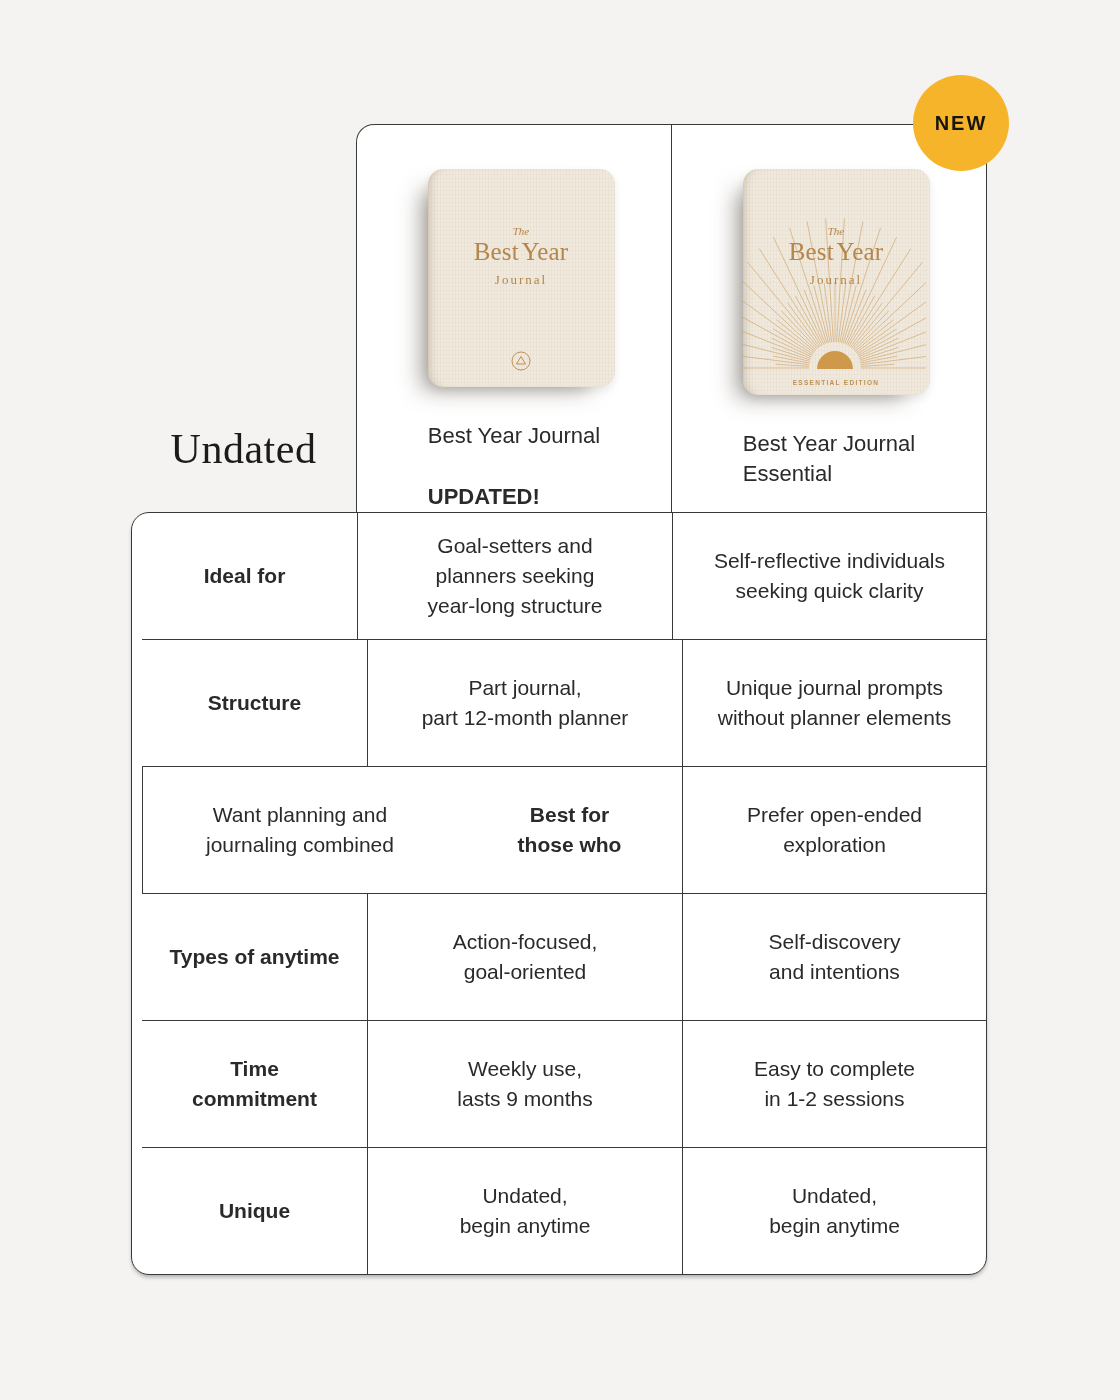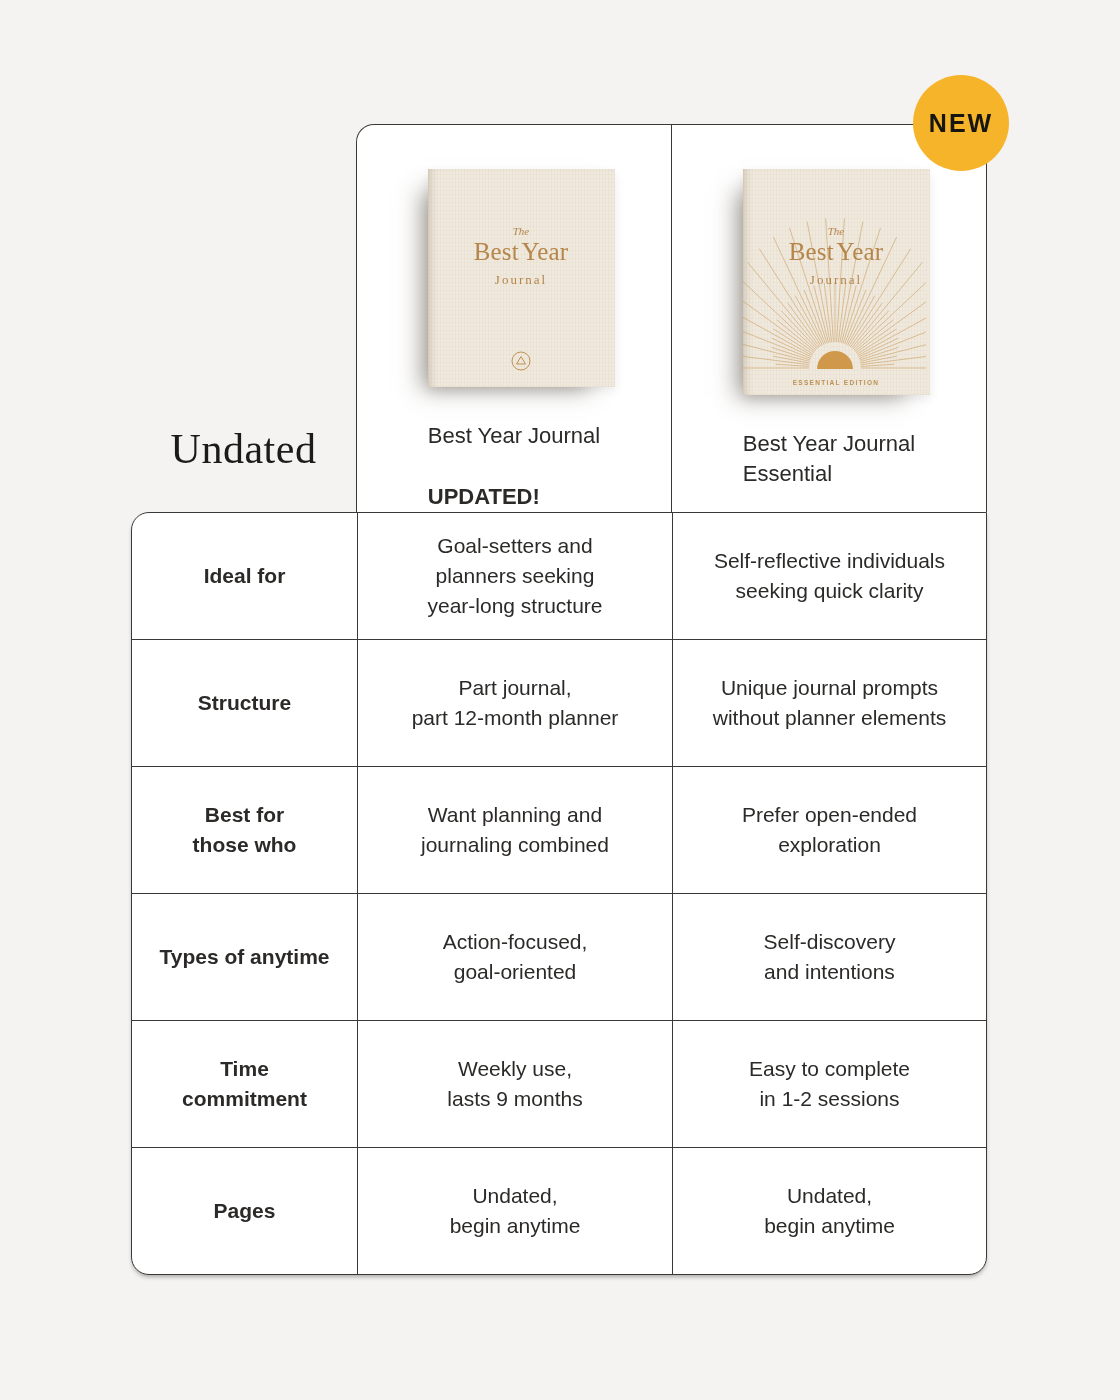--- a/index.html
+++ b/index.html
@@ -9,21 +9,21 @@
     position:relative; width:1120px; height:1400px;
     background:#f4f3f1; overflow:hidden;
     font-family:"Liberation Sans", sans-serif; color:#2d2c2a;
   }
 
   
   .new-badge {
     position:absolute; left:913px; top:75px; width:96px; height:96px;
     border-radius:50%; background:#f6b42a; z-index:6;
     display:flex; align-items:center; justify-content:center;
-    font-weight:700; font-size:25px; letter-spacing:2px; color:#17150f;
+    font-weight:700; font-size:20px; letter-spacing:2px; color:#17150f;
   }
 
   
   .features-title {
     position:absolute; left:131px; top:425px; width:225px;
     text-align:center; font-family:"Liberation Serif", serif;
     font-size:42px; font-weight:400; color:#1c1b19; letter-spacing:0.5px;
   }
 
   
@@ -32,21 +32,21 @@
     background:#ffffff; border:1.5px solid #3a3937; border-bottom:none;
     border-radius:18px 18px 0 0; display:flex; z-index:2;
   }
   .product-col { flex:1; display:flex; flex-direction:column; align-items:center; padding-top:44px; }
   .product-col.second { border-left:1.5px solid #3a3937; }
   .product-name { margin-top:34px; font-size:22px; line-height:30px; color:#2b2a28; }
   .product-name .bold { font-weight:700;margin-top:31px; }
 
   
   .cover {
-    position:relative; width:187px; height:226px; border-radius:0;
+    position:relative; width:187px; height:226px; border-radius:15px;
     transform:translateX(7px);
     background-color:#f0e9dd;
     background-image:
       repeating-linear-gradient(90deg, rgba(165,150,120,0.07) 0 1px, rgba(0,0,0,0) 1px 3px),
       repeating-linear-gradient(0deg, rgba(165,150,120,0.05) 0 1px, rgba(0,0,0,0) 1px 4px);
     box-shadow:
       -16px 12px 22px -10px rgba(70,60,45,0.5),
       0 4px 10px rgba(0,0,0,0.08),
       inset 8px 0 10px -7px rgba(120,100,70,0.35);
     overflow:hidden;
@@ -67,21 +67,21 @@
 
   
   .bottom-table {
     position:absolute; left:131px; top:512px; width:856px; height:763px;
     background:#ffffff; border:1.5px solid #3a3937;
     border-radius:18px 0 18px 18px;
     display:flex; flex-direction:column; z-index:1;
     box-shadow:0 3px 4px -1px rgba(0,0,0,0.3);
   }
   .t-row { flex:1; display:flex; min-height:0; }
-  .t-row + .t-row { border-top:1.5px solid #3a3937; }
+  .t-row + .t-row { border-top:1.5px solid #3a3937;margin-left:10px; }
   .t-cell {
     display:flex; align-items:center; justify-content:center;
     text-align:center; white-space:pre-line;
     font-size:21px; line-height:30px; color:#2b2a28; padding:6px 10px;
   }
   .t-cell.feature { width:225px; font-weight:700; }
   .t-cell.c1 { width:315px; border-left:1.5px solid #3a3937; }
   .t-cell.c2 { flex:1; border-left:1.5px solid #3a3937; }
 </style>
 </head>
@@ -201,24 +201,24 @@
 
     <div class="t-row">
       <div class="t-cell feature">Structure</div>
       <div class="t-cell c1">Part journal,
 part 12-month planner</div>
       <div class="t-cell c2">Unique journal prompts
 without planner elements</div>
     </div>
 
     <div class="t-row">
+      <div class="t-cell c1">Want planning and
+journaling combined</div>
       <div class="t-cell feature">Best for
 those who</div>
-      <div class="t-cell c1">Want planning and
-journaling combined</div>
       <div class="t-cell c2">Prefer open-ended
 exploration</div>
     </div>
 
     <div class="t-row">
       <div class="t-cell feature">Types of anytime</div>
       <div class="t-cell c1">Action-focused,
 goal-oriented</div>
       <div class="t-cell c2">Self-discovery
 and intentions</div>
@@ -227,21 +227,21 @@
     <div class="t-row">
       <div class="t-cell feature">Time
 commitment</div>
       <div class="t-cell c1">Weekly use,
 lasts 9 months</div>
       <div class="t-cell c2">Easy to complete
 in 1-2 sessions</div>
     </div>
 
     <div class="t-row">
-      <div class="t-cell feature">Pages</div>
+      <div class="t-cell feature">Unique</div>
       <div class="t-cell c1">Undated,
 begin anytime</div>
       <div class="t-cell c2">Undated,
 begin anytime</div>
     </div>
 
   </div>
 
 </div>
 

